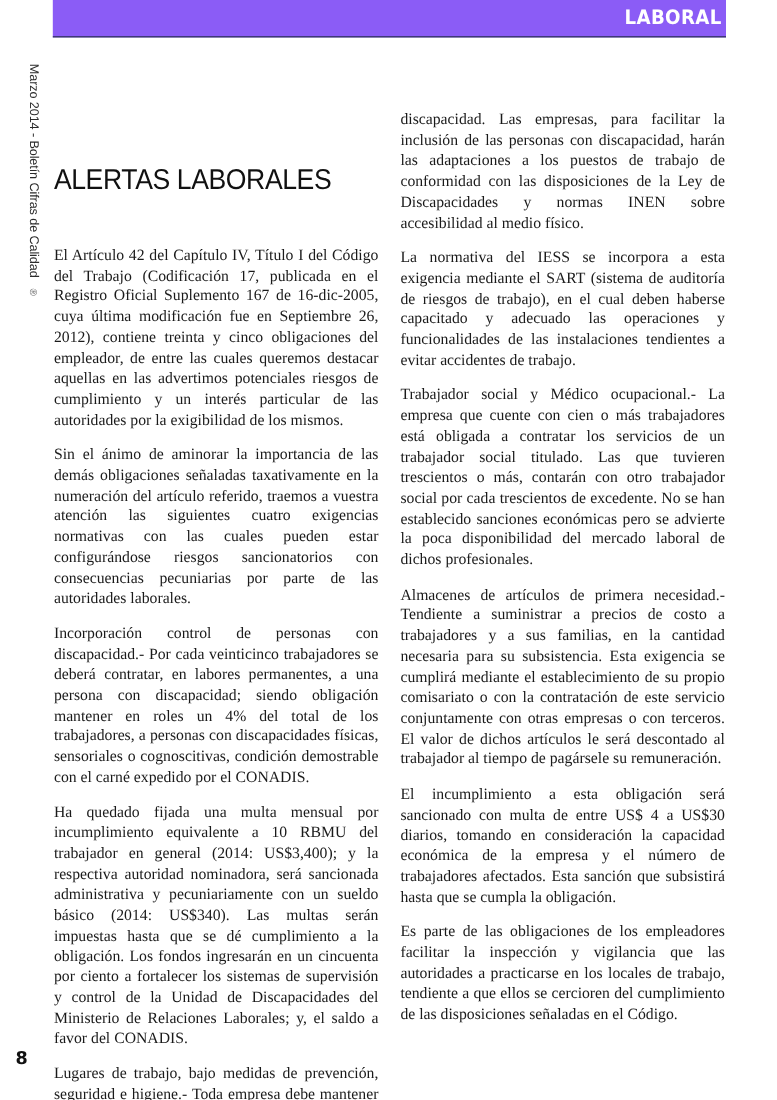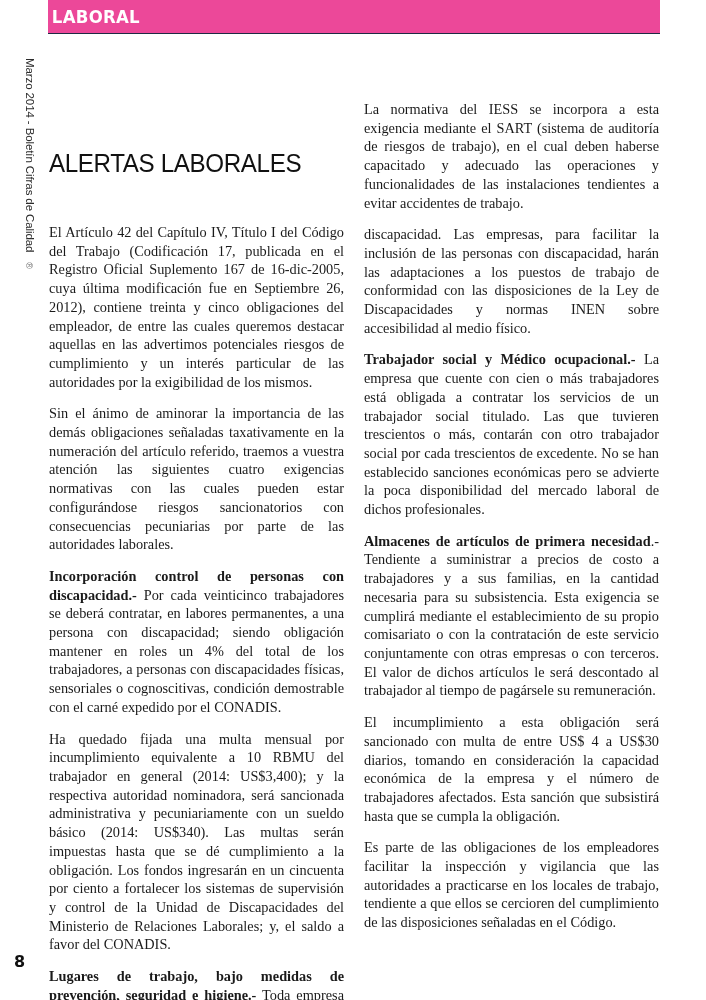--- a/index.html
+++ b/index.html
@@ -14,25 +14,25 @@
     overflow: hidden;
     font-family: "Liberation Serif", "DejaVu Serif", serif;
     color: #1a1a1a;
   }
   .header-band {
     position: absolute;
     left: 48px;
     top: 0;
     width: 612px;
     height: 33px;
-    background: #ec4899;
+    background: #8b5cf6;
     border-bottom: 1px solid #1e2a44;
     display: flex;
     align-items: center;
-    justify-content: flex-start;
+    justify-content: flex-end;
   }
   .header-title {
     color: #ffffff;
     font-family: "DejaVu Sans", "Liberation Sans", sans-serif;
     font-weight: bold;
     font-size: 18px;
     letter-spacing: 0.3px;
     transform: scaleX(0.92);
   }
   .side-text {
@@ -80,21 +80,21 @@
     line-height: 18.7px;
     text-align: justify;
     hyphens: manual;
   }
   .col-left { left: 49px; top: 223px; }
   .col-right { left: 364px; top: 100px; }
   .column p {
     margin: 0 0 13px 0;
   }
   .column b {
-    font-weight: bold;
+    font-weight: normal;
     margin-top: 28px;
   }
   .page-number {
     position: absolute;
     left: 14px;
     top: 952px;
     font-family: "DejaVu Sans", "Liberation Sans", sans-serif;
     font-weight: bold;
     font-size: 16px;
     color: #111111;
@@ -117,21 +117,21 @@
 
 <div class="column col-left">
   <p><span>El Artículo 42 del Capítulo IV, Título I del Código del Trabajo (Codificación 17, publicada en el Registro Oficial Suplemento 167 de 16-dic-2005, cuya última modificación fue en Septiembre 26, 2012), contiene treinta y cinco obligaciones del empleador, de entre las cuales queremos destacar aquellas en las advertimos potenciales riesgos de cumplimiento y un interés particular de las autoridades por la exigibilidad de los mismos.</span></p>
   <p><span>Sin el ánimo de aminorar la importancia de las demás obligaciones señaladas taxativamente en la numeración del artículo referido, traemos a vuestra atención las siguientes cuatro exigencias normativas con las cuales pueden estar configurándose riesgos sancionatorios con consecuencias pecuniarias por parte de las autoridades laborales.</span></p>
   <p><b>Incorporación control de personas con discapacidad.-</b><span>  Por cada veinticinco trabajadores se deberá contratar, en labores permanentes, a una persona con discapacidad; siendo obligación mantener en roles un 4% del total de los trabajadores, a personas con discapacidades físicas, sensoriales o cognoscitivas, condición demostrable con el carné expedido por el CONADIS.</span></p>
   <p><span>Ha quedado fijada una multa mensual  por incumplimiento equivalente a 10 RBMU del trabajador en general (2014: US$3,400); y la respectiva autoridad nominadora, será sancionada administrativa y pecuniariamente con un sueldo básico (2014: US$340).  Las multas serán impuestas hasta que se dé cumplimiento a la obligación.  Los fondos ingresarán en un cincuenta por ciento a fortalecer los sistemas de supervisión y control de la Unidad de Discapacidades del Ministerio de Relaciones Laborales; y, el saldo a favor del CONADIS.</span></p>
   <p><b>Lugares de trabajo, bajo medidas de prevención, seguridad e higiene.-</b><span>  Toda empresa debe mantener vigentes y cumplir con las disposiciones de sus reglamentos: interno y de seguridad e higiene; en pro de sus trabajadores además de precautelar el adecuado desplazamiento de las personas con</span></p>
 </div>
 
 <div class="column col-right">
+  <p><span>discapacidad.  Las empresas, para facilitar la inclusión de las personas con discapacidad, harán las adaptaciones a los puestos de trabajo de conformidad con las disposiciones de la Ley de Discapacidades y normas INEN sobre accesibilidad al medio físico.</span></p>
   <p><span>La normativa del IESS se incorpora a esta exigencia mediante el SART (sistema de auditoría de riesgos de trabajo), en el cual deben haberse capacitado y adecuado las operaciones y funcionalidades de las instalaciones tendientes a evitar accidentes de trabajo.</span></p>
-  <p><span>discapacidad.  Las empresas, para facilitar la inclusión de las personas con discapacidad, harán las adaptaciones a los puestos de trabajo de conformidad con las disposiciones de la Ley de Discapacidades y normas INEN sobre accesibilidad al medio físico.</span></p>
   <p><b>Trabajador social y Médico ocupacional.-</b><span>  La empresa que cuente con cien o más trabajadores está obligada a contratar los servicios de un trabajador social titulado. Las que tuvieren trescientos o más, contarán con otro trabajador social por cada trescientos de excedente.  No se han establecido sanciones económicas pero se advierte la poca disponibilidad del mercado laboral de dichos profesionales.</span></p>
   <p><b>Almacenes de artículos de primera necesidad</b><span>.- Tendiente a suministrar a precios de costo a trabajadores y a sus familias, en la cantidad necesaria para su subsistencia.  Esta exigencia se cumplirá mediante el establecimiento de su propio comisariato o con la contratación de este servicio conjuntamente con otras empresas o con terceros.  El valor de dichos artículos le será descontado al trabajador al tiempo de pagársele su remuneración.</span></p>
   <p><span>El incumplimiento a esta obligación será sancionado con multa de entre US$ 4 a US$30 diarios, tomando en consideración la capacidad económica de la empresa y el número de trabajadores afectados.  Esta sanción que subsistirá hasta que se cumpla la obligación.</span></p>
   <p><span>Es parte de las obligaciones de los empleadores facilitar la inspección y vigilancia que las autoridades a practicarse en los locales de trabajo, tendiente a que ellos se cercioren del cumplimiento de las disposiciones señaladas en el Código.</span></p>
 </div>
 
 <div class="page-number">8</div>
 
 </body></html>

